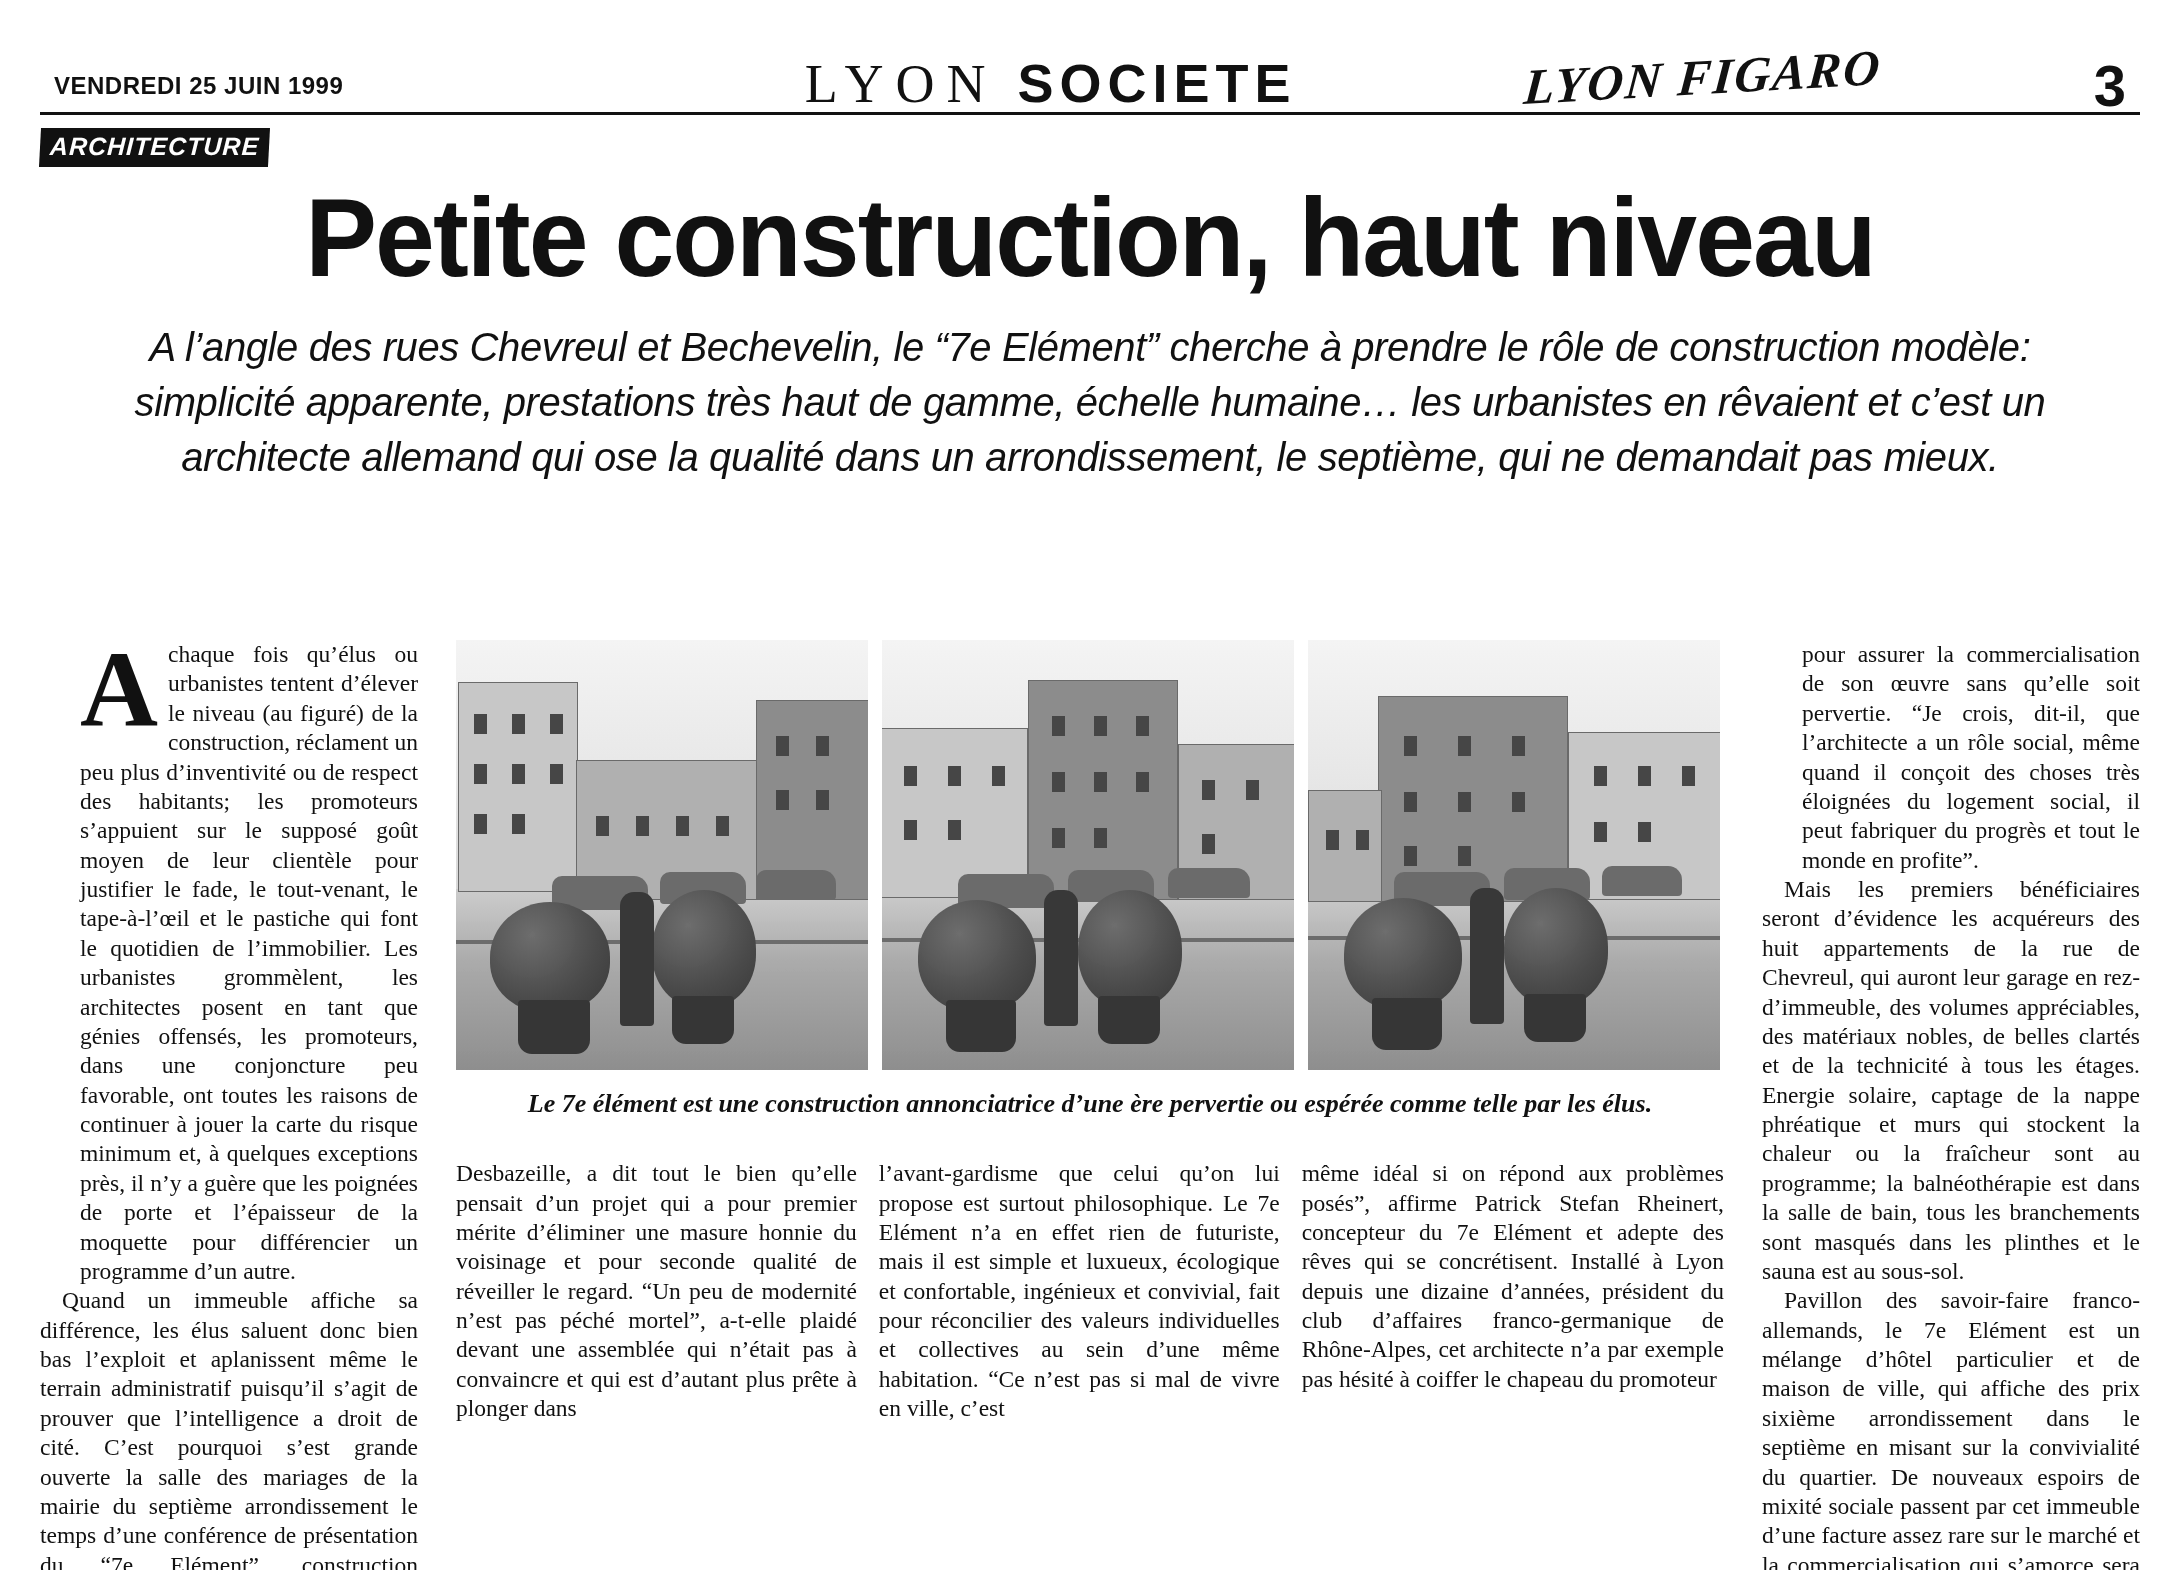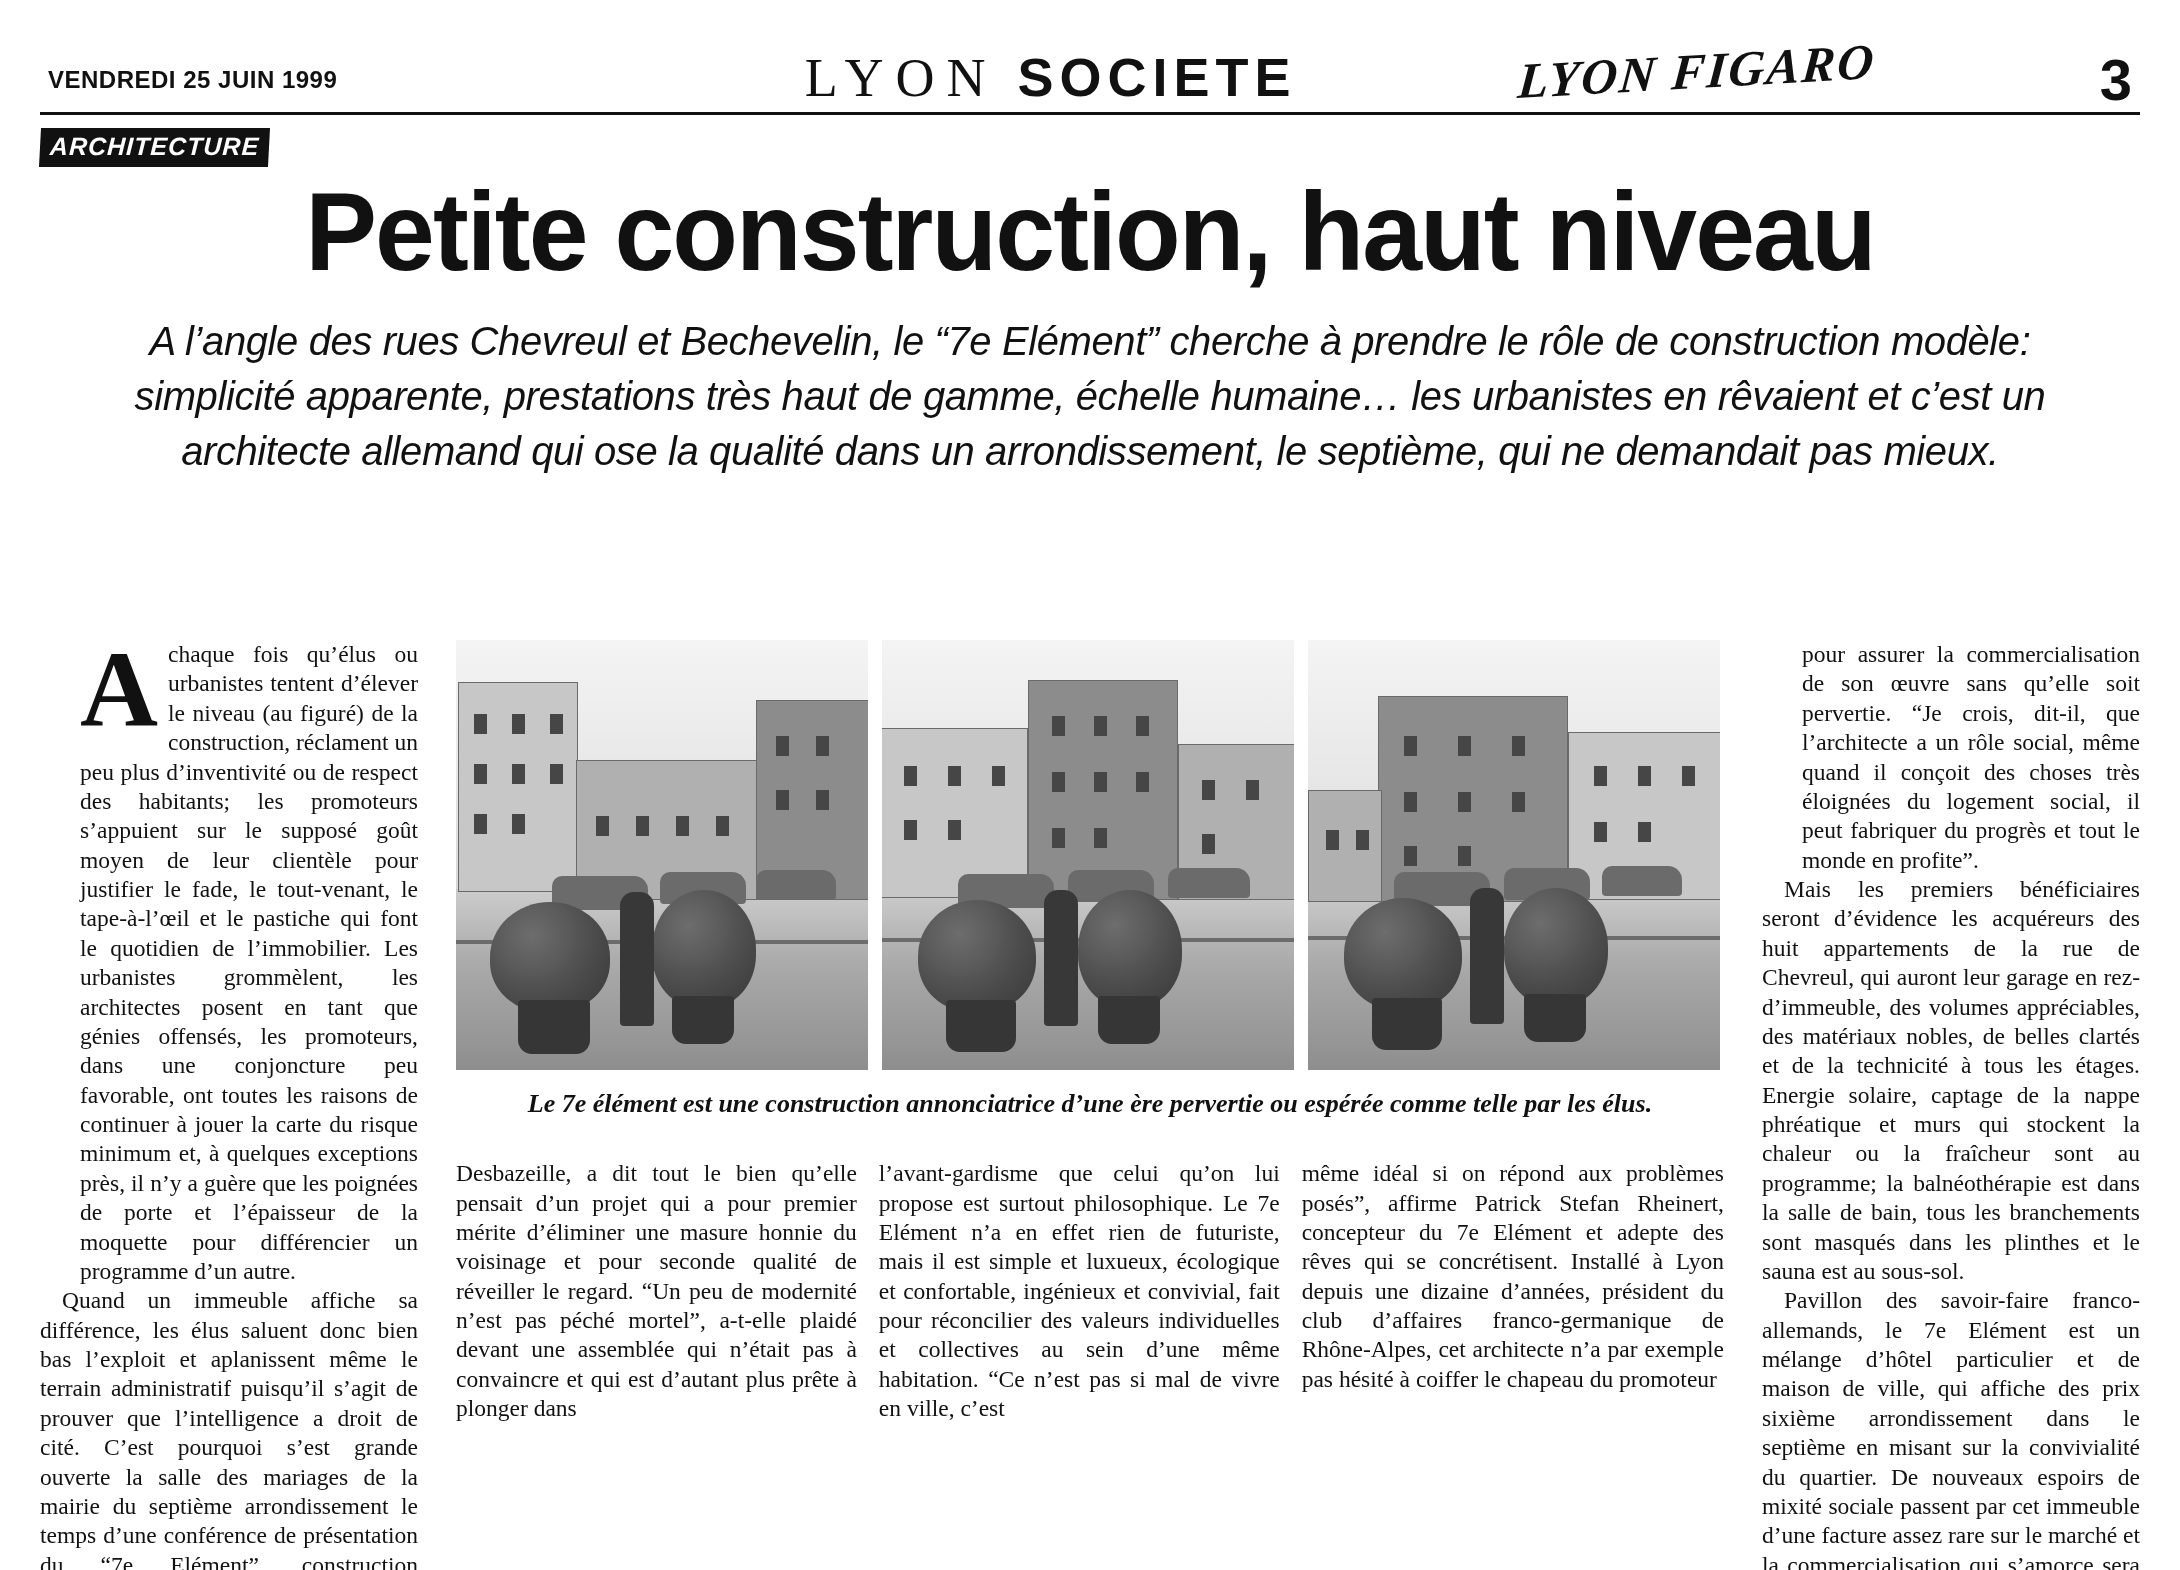--- a/index.html
+++ b/index.html
@@ -12,21 +12,21 @@
     height: 1570px;
     font-family: "Liberation Serif", serif;
     color: #111;
     overflow: hidden;
     position: relative;
   }
   .page {
     position: relative;
     width: 2180px;
     height: 1570px;
-    padding: 8px;
+    padding: 14px;
     box-sizing: border-box;
   }
 
   
   .masthead {
     position: relative;
     height: 120px;
     margin: 0 40px;
     display: flex;
     align-items: center;

